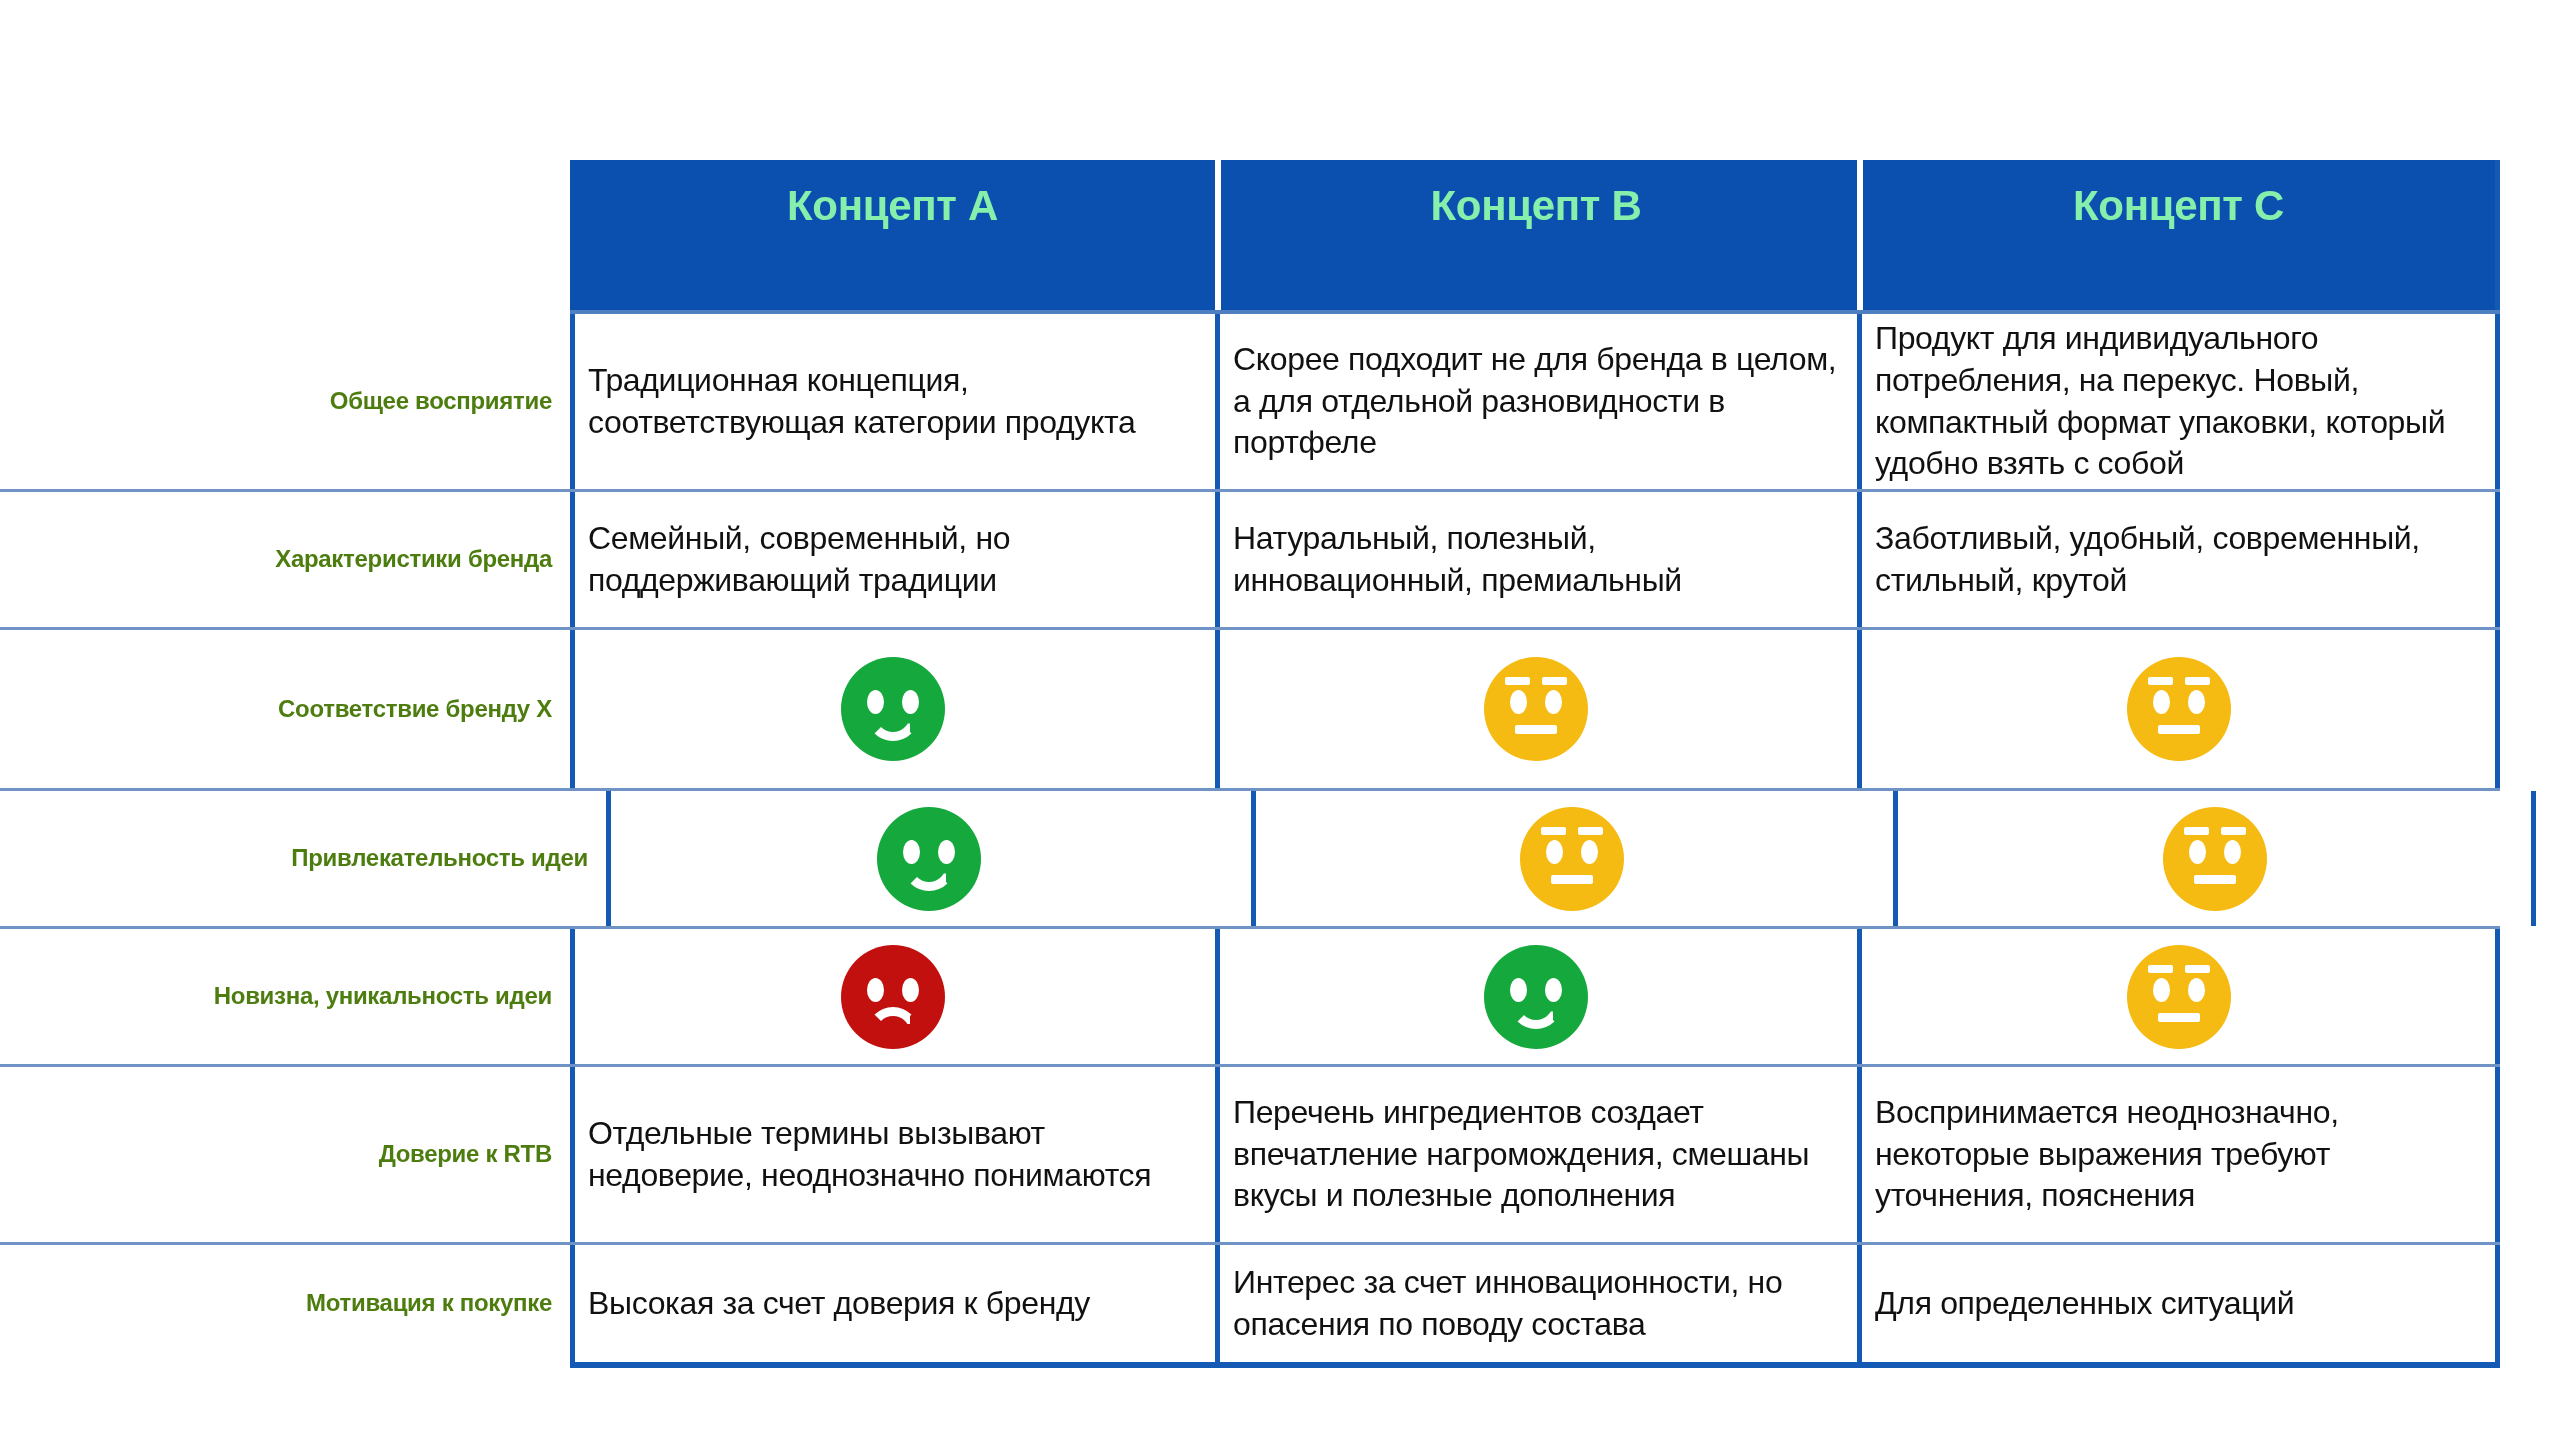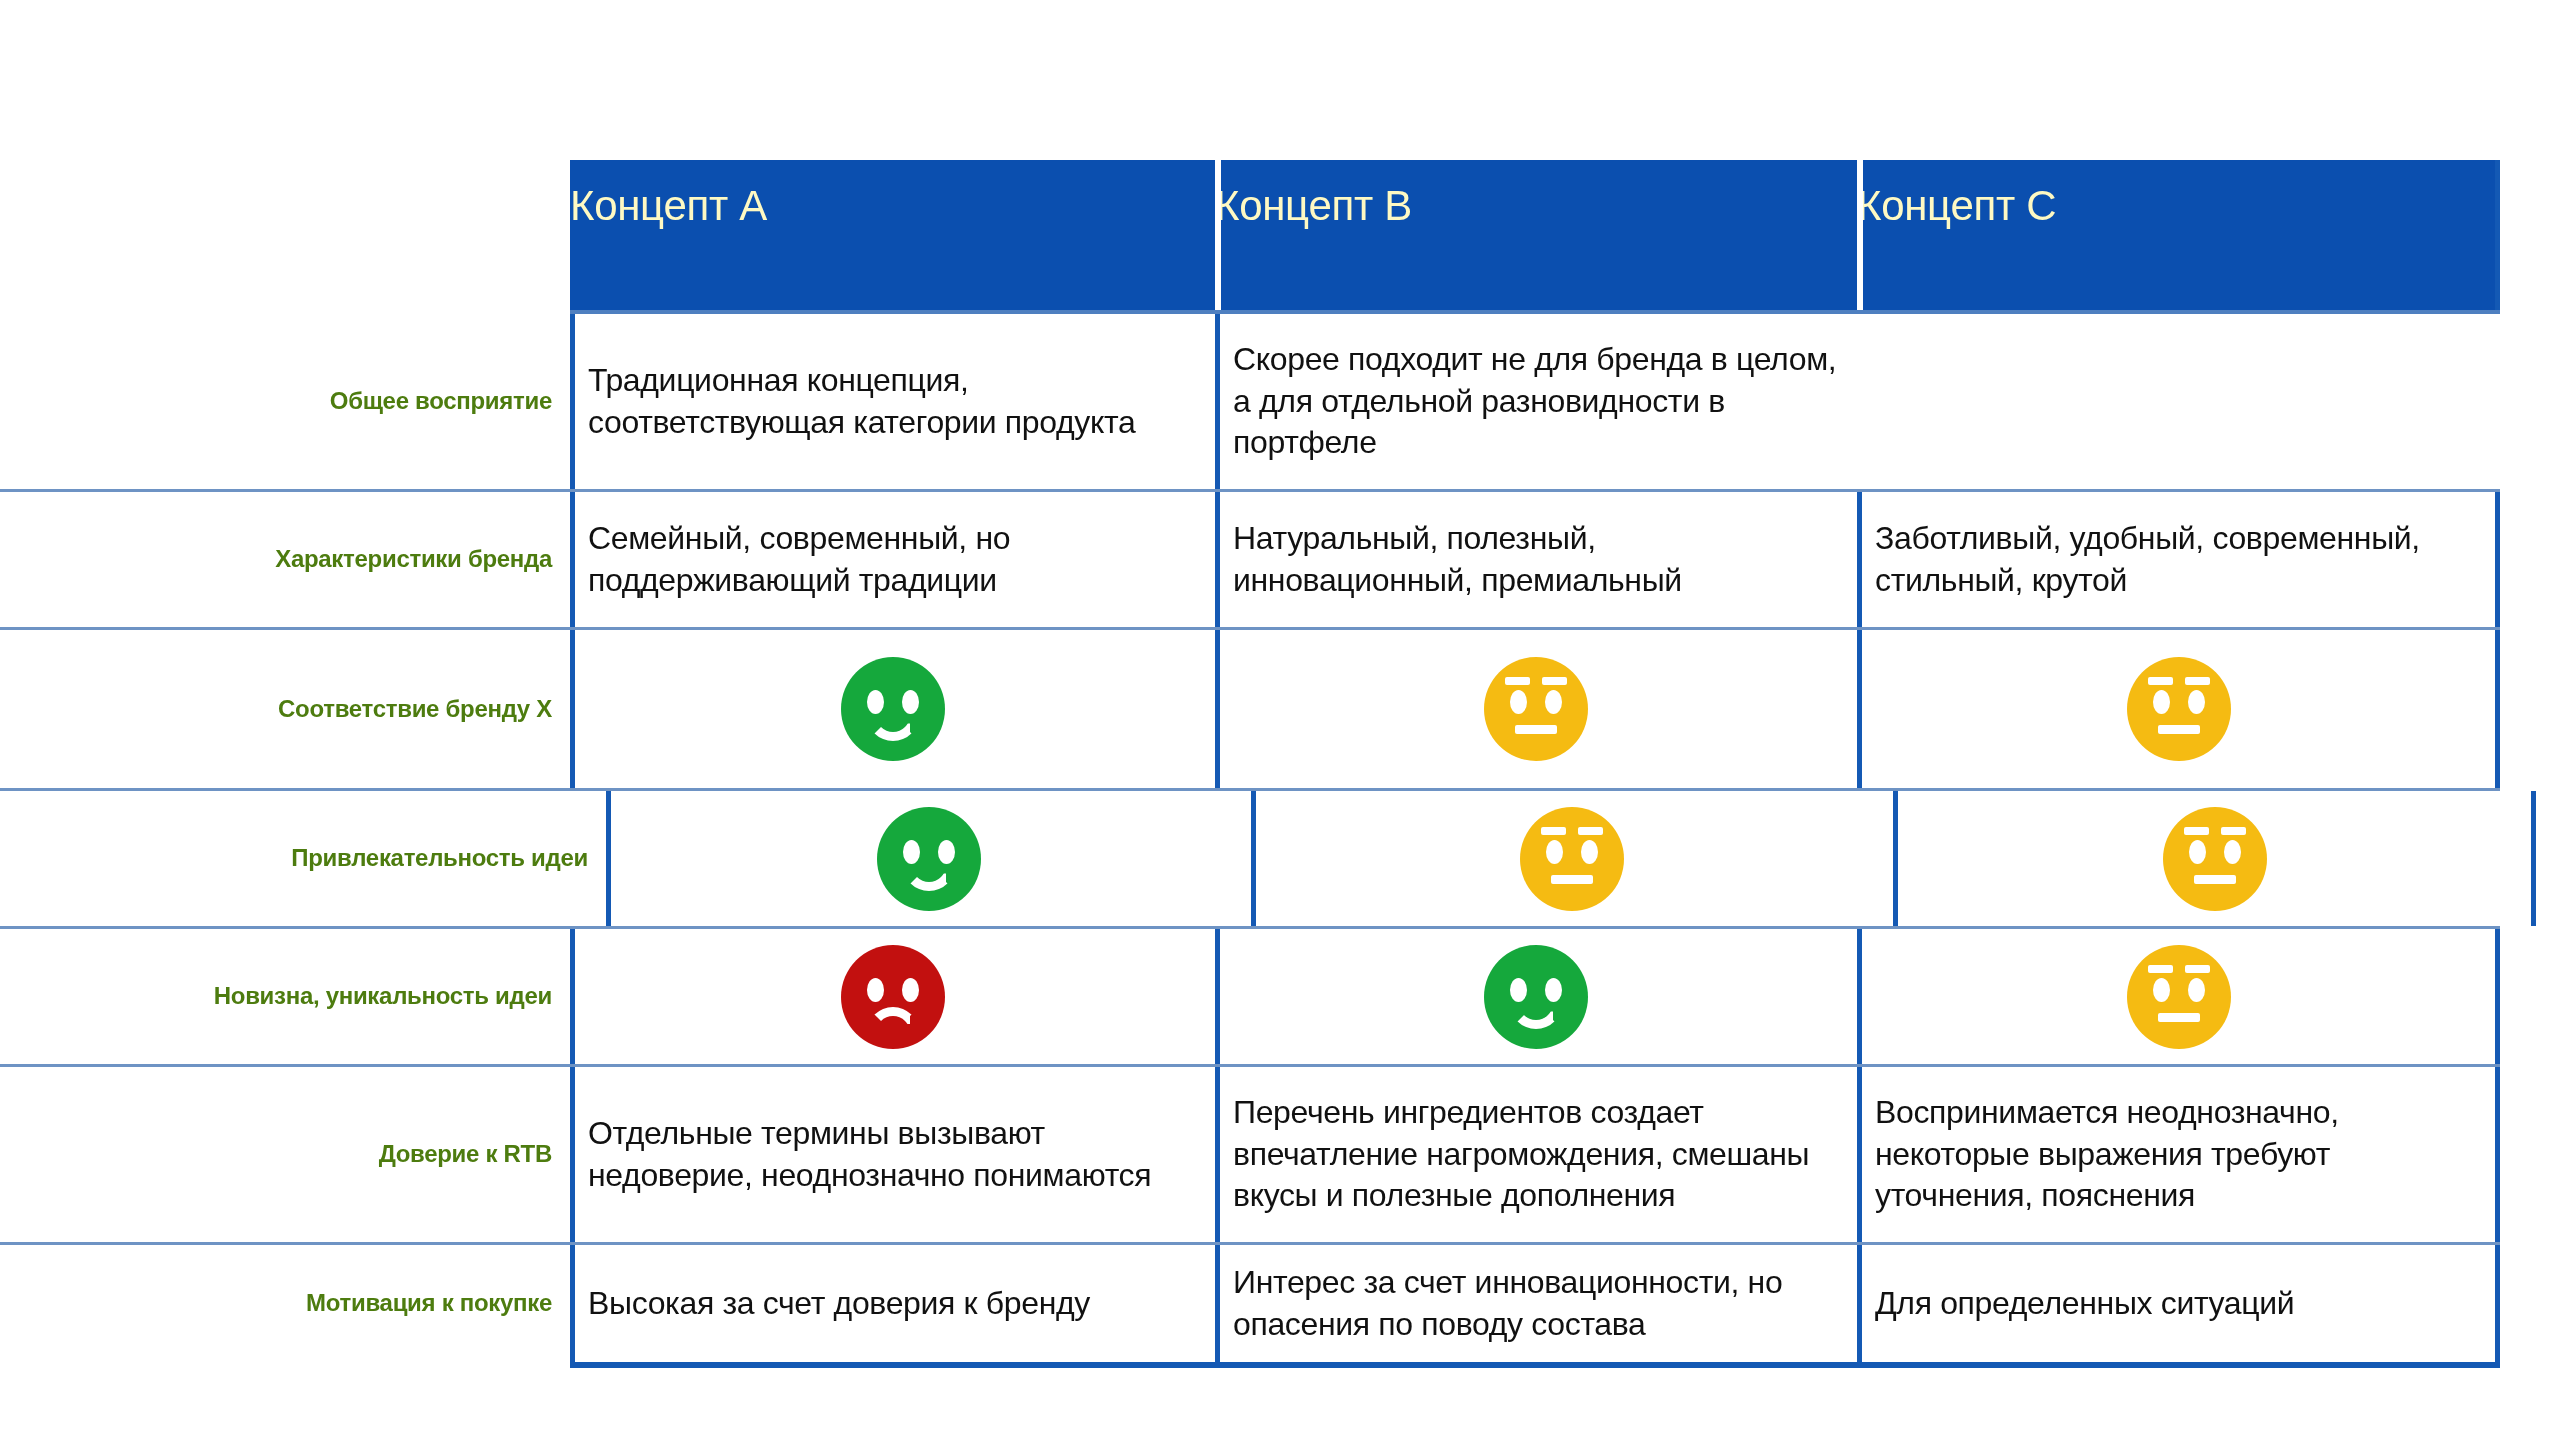--- a/index.html
+++ b/index.html
@@ -97,26 +97,27 @@
     display: flex;
     width: 2500px;
   }
   .header .stub {
     background: transparent;
   }
   .hcell {
     flex: 0 0 auto;
     box-sizing: border-box;
     background: #0B4FAF;
-    color: #fef9c3;
-    font-weight: normal;
+    color: #86efac;
+    font-weight: bold;
     font-size: 42px;
     height: 150px;
     display: flex;
     align-items: flex-start;
+    justify-content: center;
     padding-top: 22px;
     position: relative;
     letter-spacing: -0.3px;
   }
   .hcell.hb::before, .hcell.hc::before {
     content: "";
     position: absolute;
     left: 0; top: 0; bottom: 0;
     width: 6px;
     background: #ffffff;
@@ -228,20 +229,21 @@
       <div class="hcell col-c hc">
         <span>Концепт C</span>
       </div>
     </div>
     <div class="header-top-rule"></div>
 
     <div class="mrow" style="height:175px;">
       <div class="stub">Общее восприятие</div>
       <div class="cell col-a">Традиционная концепция, соответствующая категории продукта</div>
       <div class="cell col-b">Скорее подходит не для бренда в целом, а для отдельной разновидности в портфеле</div>
+      <div class="cell col-c">Продукт для индивидуального потребления, на перекус. Новый, компактный формат упаковки, который удобно взять с собой</div>
     </div>
     <div class="sep"></div>
 
     <div class="mrow" style="height:135px;">
       <div class="stub">Характеристики бренда</div>
       <div class="cell col-a">Семейный, современный, но поддерживающий традиции</div>
       <div class="cell col-b">Натуральный, полезный, инновационный, премиальный</div>
       <div class="cell col-c">Заботливый, удобный, современный, стильный, крутой</div>
     </div>
     <div class="sep"></div>

